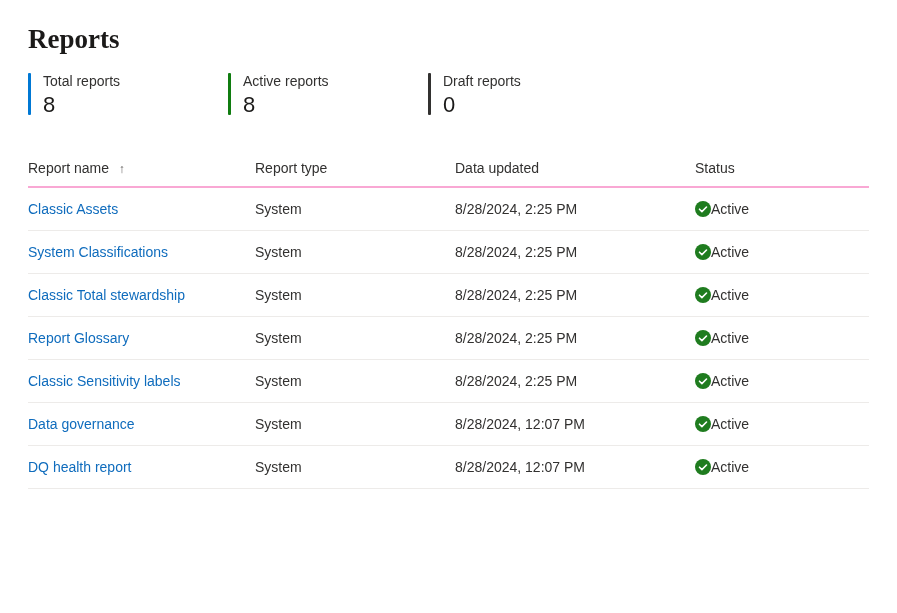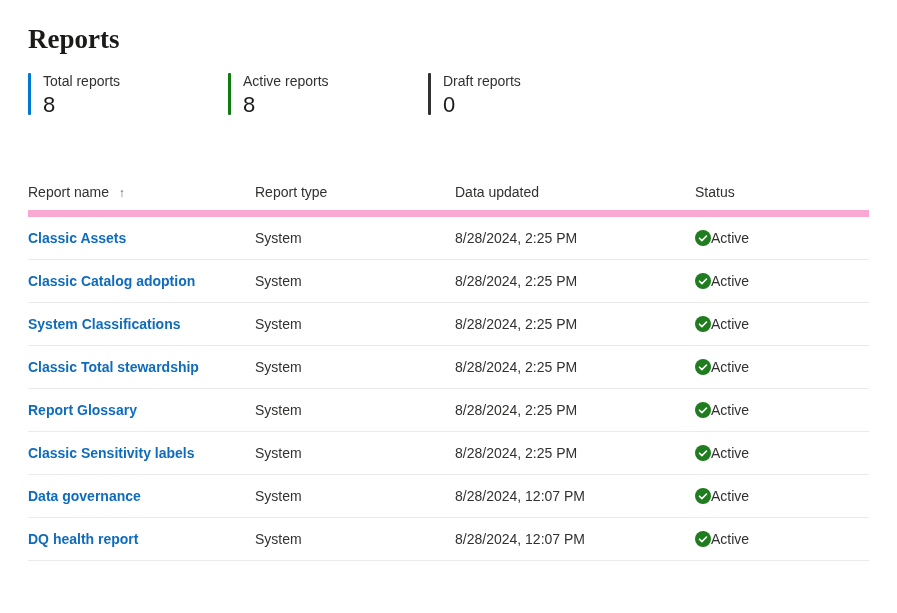--- a/index.html
+++ b/index.html
@@ -17,21 +17,21 @@
     .page-title {
       font-size: 27px;
       font-weight: 600;
       color: #1b1a19;
       margin-bottom: 18px;
       font-family: Liberation Serif, serif;
     }
     .stats-row {
       display: flex;
       gap: 0;
-      margin-bottom: 56px;
+      margin-bottom: 32px;
     }
     .stat-card {
       display: flex;
       align-items: flex-start;
       padding-right: 40px;
       min-width: 200px;
     }
     .stat-bar {
       width: 3px;
       height: 42px;
@@ -60,39 +60,39 @@
     .table {
       width: 100%;
       border-collapse: collapse;
     }
     .table th {
       text-align: left;
       font-weight: 400;
       font-size: 14px;
       color: #323130;
       padding: 10px 8px 10px 0;
-      border-bottom: 7px solid #f9a8d4;
+      border-bottom: 2px solid #f9a8d4;
     }
     .table th.sortable {
       cursor: pointer;
     }
     .sort-icon {
       display: inline-block;
       margin-left: 6px;
       font-size: 12px;
       color: #605e5c;
     }
     .table td {
       padding: 13px 8px 13px 0;
       font-size: 14px;
       color: #323130;
       border-bottom: 1px solid #edebe9;
       vertical-align: middle;
     }
-    .col-name { width: 227px; font-weight: bold; }
+    .col-name { width: 227px; }
     .col-type { width: 200px; }
     .col-updated { width: 240px; }
     .col-status { width: auto; }
     .report-link {
       color: #0f6cbd;
       text-decoration: none;
       cursor: pointer;
     }
     .status-cell {
       display: flex;
@@ -165,36 +165,20 @@
               <svg viewBox="0 0 16 16" width="16" height="16">
                 <circle cx="8" cy="8" r="8" fill="#1f7c1f"></circle>
                 <path d="M4.5 8.2 L6.9 10.6 L11.5 6" stroke="#ffffff" stroke-width="1.6" fill="none" stroke-linecap="round" stroke-linejoin="round"></path>
               </svg>
             </span>
             <span>Active</span>
           </div>
         </td>
       </tr>
       <tr>
-        <td class="col-name"><a class="report-link">Classic Catalog adoption</a></td>
-        <td class="col-type">System</td>
-        <td class="col-updated">8/28/2024, 2:25 PM</td>
-        <td class="col-status">
-          <div class="status-cell">
-            <span class="status-icon">
-              <svg viewBox="0 0 16 16" width="16" height="16">
-                <circle cx="8" cy="8" r="8" fill="#1f7c1f"></circle>
-                <path d="M4.5 8.2 L6.9 10.6 L11.5 6" stroke="#ffffff" stroke-width="1.6" fill="none" stroke-linecap="round" stroke-linejoin="round"></path>
-              </svg>
-            </span>
-            <span>Active</span>
-          </div>
-        </td>
-      </tr>
-      <tr>
         <td class="col-name"><a class="report-link">System Classifications</a></td>
         <td class="col-type">System</td>
         <td class="col-updated">8/28/2024, 2:25 PM</td>
         <td class="col-status">
           <div class="status-cell">
             <span class="status-icon">
               <svg viewBox="0 0 16 16" width="16" height="16">
                 <circle cx="8" cy="8" r="8" fill="#1f7c1f"></circle>
                 <path d="M4.5 8.2 L6.9 10.6 L11.5 6" stroke="#ffffff" stroke-width="1.6" fill="none" stroke-linecap="round" stroke-linejoin="round"></path>
               </svg>

